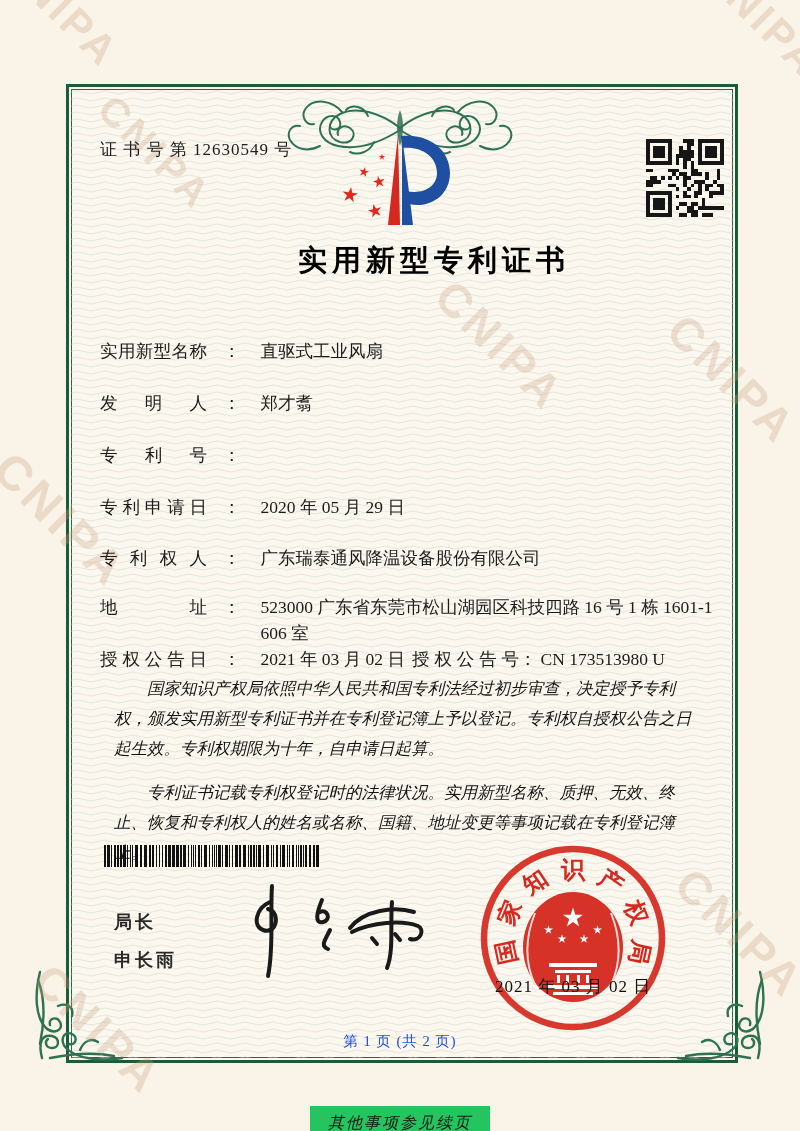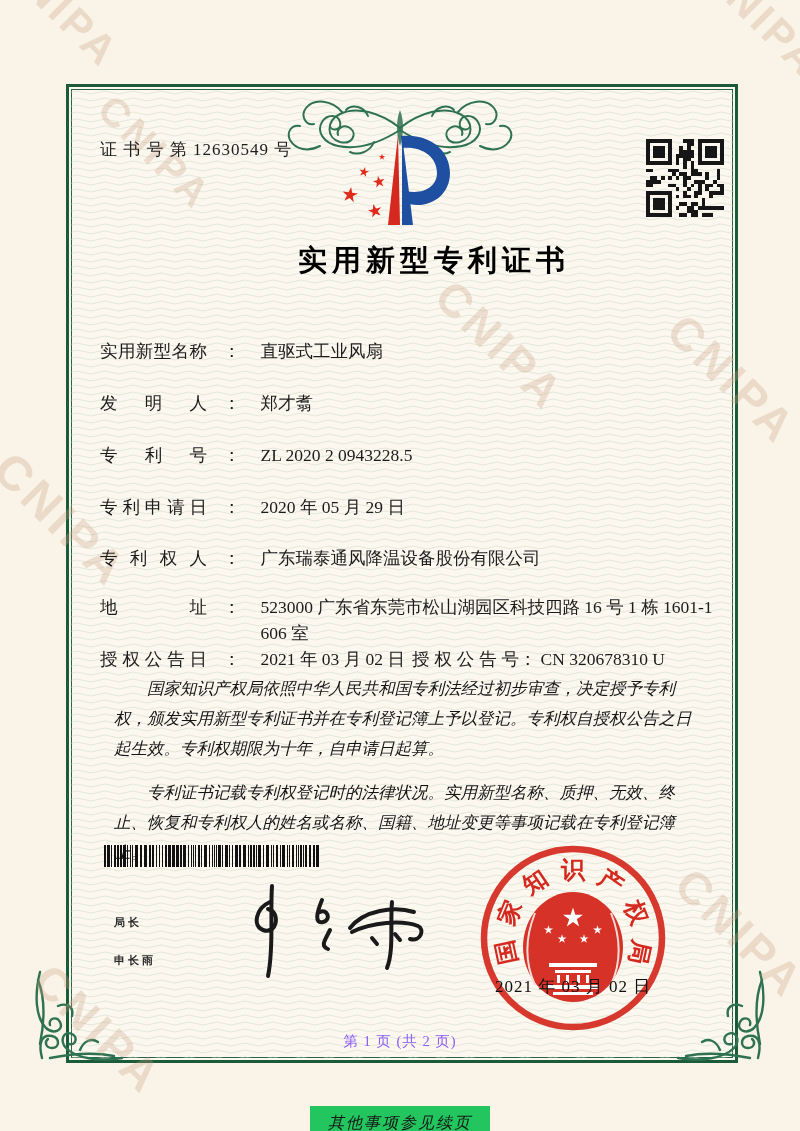--- a/index.html
+++ b/index.html
@@ -28,30 +28,30 @@
   .fval{max-width:466px;}
   .pair2{position:absolute;left:312px;display:flex;}
   
   .paras{position:absolute;left:100px;top:660px;width:612px;font-size:16.5px;font-style:italic;
          color:#141414;line-height:30px;}
   .paras p{margin:14px;text-indent:2em;}
   
   .barcode{position:absolute;left:104px;top:845px;}
   
   .signer{position:absolute;left:114px;top:903px;font-family:"Liberation Sans","DejaVu Sans",sans-serif;
-          font-size:11px;font-weight:700;color:#2a2a2a;letter-spacing:3px;line-height:38px;}
+          font-size:18px;font-weight:700;color:#2a2a2a;letter-spacing:3px;line-height:38px;}
   .sig{position:absolute;left:232px;top:880px;}
   
   .seal{position:absolute;left:473px;top:843px;}
   .sealdate{position:absolute;left:473px;top:975px;width:200px;text-align:center;font-size:17px;
             color:#101010;letter-spacing:1px;}
   #seal-chars text{fill:#d5281e;font-size:24px;font-weight:700;font-family:"Liberation Serif",serif;}
   
   .pageno{position:absolute;left:0;top:1032px;width:800px;text-align:center;font-size:14.5px;
-          color:#8b5cf6;letter-spacing:1px;}
+          color:#1d4ed8;letter-spacing:1px;}
   .note{position:absolute;left:400px;top:1078px;transform:translateX(-50%);background:#22c55e;
         padding:7px 18px;font-size:16px;font-style:italic;color:#161616;letter-spacing:2px;white-space:nowrap;margin-top:28px;}
 </style>
 </head>
 <body>
 
 <div class="page">
 
   <svg width="0" height="0" style="position:absolute">
     <defs>
@@ -349,21 +349,20 @@
       <span class="fval">直驱式工业风扇</span>
     </div>
     <div class="frow" style="top:390px">
       <span class="flabel">发明人</span>
         <span class="fcolon">：</span>
       <span class="fval">郑才翥</span>
     </div>
     <div class="frow" style="top:442px">
       <span class="flabel">专利号</span>
         <span class="fcolon">：</span>
-      <span class="fval">ZL 2020 2 0943228.5</span>
     </div>
     <div class="frow" style="top:494px">
       <span class="flabel">专利申请日</span>
         <span class="fcolon">：</span>
       <span class="fval">2020 年 05 月 29 日</span>
     </div>
     <div class="frow" style="top:545px">
       <span class="flabel">专利权人</span>
         <span class="fcolon">：</span>
       <span class="fval">广东瑞泰通风降温设备股份有限公司</span>
@@ -373,21 +372,21 @@
         <span class="fcolon">：</span>
       <span class="fval">523000 广东省东莞市松山湖园区科技四路 16 号 1 栋 1601-1 606 室</span>
     </div>
     <div class="frow" style="top:646px;width:612px">
       <span class="flabel">授权公告日</span>
         <span class="fcolon">：</span>
       <span class="fval">2021 年 03 月 02 日</span>
       <span class="pair2">
         <span class="flabel">授权公告号</span>
           <span class="fcolon">：</span>
-        <span class="fval">CN 320678310 U</span>
+        <span class="fval">CN 173513980 U</span>
       </span>
     </div>
 
     <div class="paras">
       <p>国家知识产权局依照中华人民共和国专利法经过初步审查，决定授予专利权，颁发实用新型专利证书并在专利登记簿上予以登记。专利权自授权公告之日起生效。专利权期限为十年，自申请日起算。</p>
       <p>专利证书记载专利权登记时的法律状况。实用新型名称、质押、无效、终止、恢复和专利权人的姓名或名称、国籍、地址变更等事项记载在专利登记簿上。</p>
     </div>
 
     <svg id="bcsvg" class="barcode" width="216" height="22">
         <rect x="0" y="0" width="2" height="22" fill="#111"></rect>

